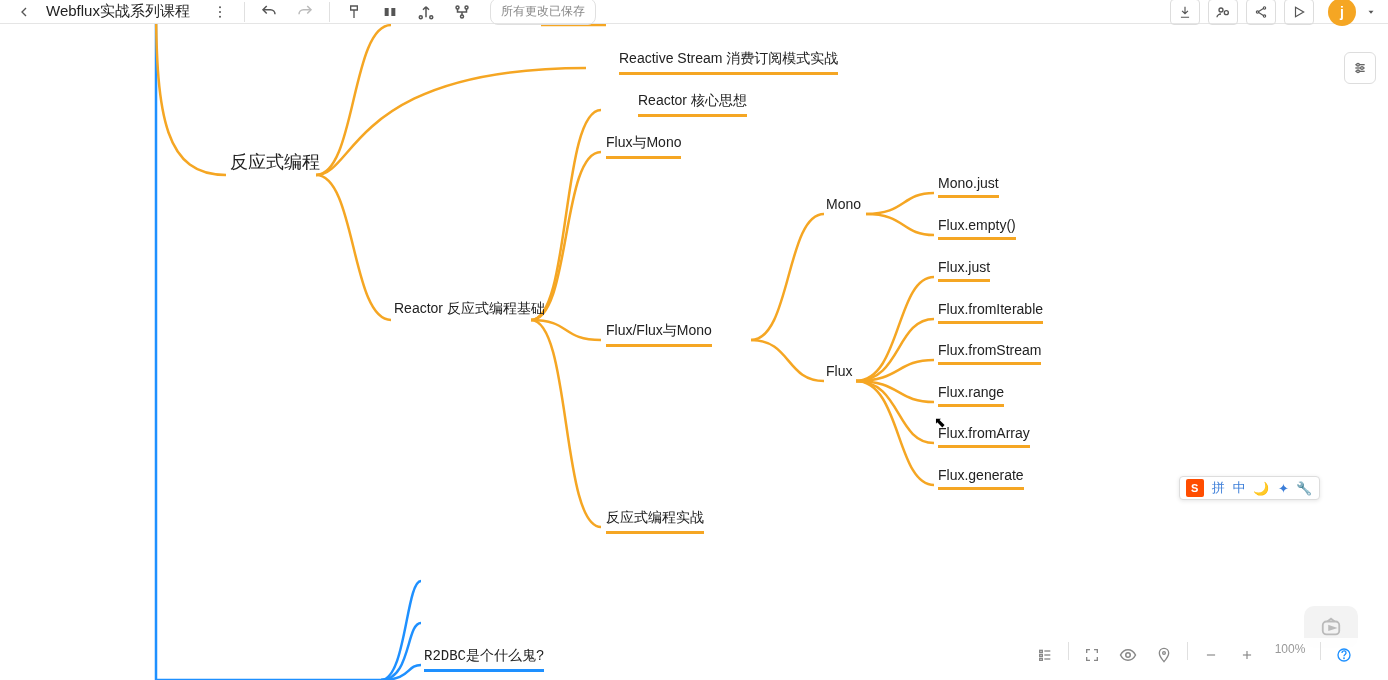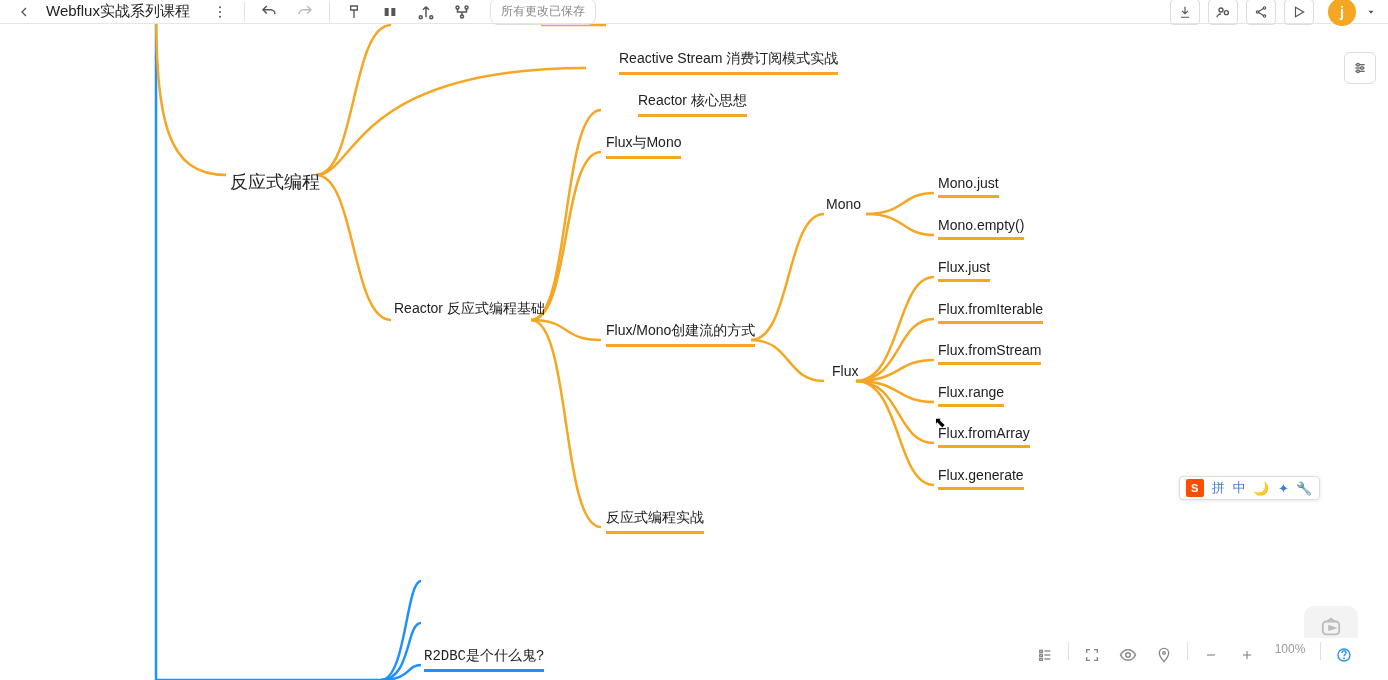--- a/index.html
+++ b/index.html
@@ -15,21 +15,21 @@
   .avatar { width: 28px; height: 28px; border-radius: 50%; background: #f5a623; color: #fff; display: flex; align-items: center; justify-content: center; font-size: 14px; font-weight: 600; margin-left: 6px; }
 
   .canvas { position: absolute; top: 0; left: 16px; width: 1388px; height: 508px; }
   svg.lines { position: absolute; top: 0; left: 0; width: 1388px; height: 680px; pointer-events: none; }
   .orange { stroke: #f5a623; stroke-width: 2.5; fill: none; }
   .blue { stroke: #1e90ff; stroke-width: 2.5; fill: none; }
 
   .node { position: absolute; font-size: 14px; color: #222; white-space: nowrap; padding-bottom: 4px; }
   .node.orange-u { border-bottom: 3px solid #f5a623; }
   .node.blue-u { border-bottom: 3px solid #1e90ff; }
-  .node.big { font-size: 18px; margin-top: 20px; }
+  .node.big { font-size: 18px; }
   .node.faded { color: #c8a060; }
 
   .side-float { position: absolute; right: 12px; top: 52px; width: 32px; height: 32px; border: 1px solid #ddd; border-radius: 6px; display: flex; align-items: center; justify-content: center; color: #666; cursor: pointer; background:#fff; }
 
   .bottom-bar { position: absolute; right: 23px; bottom: 8px; display: flex; align-items: flex-start; gap: 10px; background: rgba(255,255,255,0.9); padding: 4px 8px; border-radius: 6px; }
   .bb-btn { width: 26px; height: 26px; display: flex; align-items: center; justify-content: center; color: #888; cursor: pointer; border-radius:4px; }
   .bb-zoom { font-size: 12px; color: #999; min-width: 40px; text-align: center; }
   .bb-sep { width:1px; height:18px; background:#e0e0e0; }
 
   .ime-bar { position: absolute; right: 68px; top: 476px; display: flex; align-items: center; gap: 8px; background: #fff; border: 1px solid #ddd; border-radius: 4px; padding: 2px 6px; font-size: 13px; box-shadow: 0 1px 4px rgba(0,0,0,0.1); }
@@ -169,25 +169,25 @@
   </svg>
 
   <div class="node faded" style="left:378px; top:8px;">Reactive Stream 反应式流</div>
   <div class="node faded" style="left:595px; top:8px;">Reactive Stream核心思想以及异步流处理模式</div>
 
   <div class="node orange-u" style="left:603px; top:50px;">Reactive Stream 消费订阅模式实战</div>
   <div class="node big" style="left:214px; top:150px;">反应式编程</div>
   <div class="node orange-u" style="left:590px; top:92px;margin-left:32px;">Reactor 核心思想</div>
   <div class="node orange-u" style="left:590px; top:134px;">Flux与Mono</div>
   <div class="node" style="left:378px; top:300px;">Reactor 反应式编程基础</div>
-  <div class="node orange-u" style="left:590px; top:322px;">Flux/Mono创建流的方式</div>
+  <div class="node orange-u" style="left:590px; top:322px;">Flux/Flux与Mono</div>
   <div class="node" style="left:810px; top:196px;">Mono</div>
   <div class="node orange-u" style="left:922px; top:175px;">Mono.just</div>
-  <div class="node orange-u" style="left:922px; top:217px;">Mono.empty()</div>
-  <div class="node" style="left:810px; top:363px;margin-left:6px;">Flux</div>
+  <div class="node orange-u" style="left:922px; top:217px;">Flux.empty()</div>
+  <div class="node" style="left:810px; top:363px;">Flux</div>
   <div class="node orange-u" style="left:922px; top:259px;">Flux.just</div>
   <div class="node orange-u" style="left:922px; top:301px;">Flux.fromIterable</div>
   <div class="node orange-u" style="left:922px; top:342px;">Flux.fromStream</div>
   <div class="node orange-u" style="left:922px; top:384px;">Flux.range</div>
   <div class="node orange-u" style="left:922px; top:425px;">Flux.fromArray</div>
   <div class="node orange-u" style="left:922px; top:467px;">Flux.generate</div>
   <div class="node orange-u" style="left:590px; top:509px;">反应式编程实战</div>
   <div class="node blue-u" style="left:408px; top:647px;font-family:Liberation Mono, monospace;">R2DBC是个什么鬼?</div>
 
   <div class="cursor-arrow">⬉</div>

